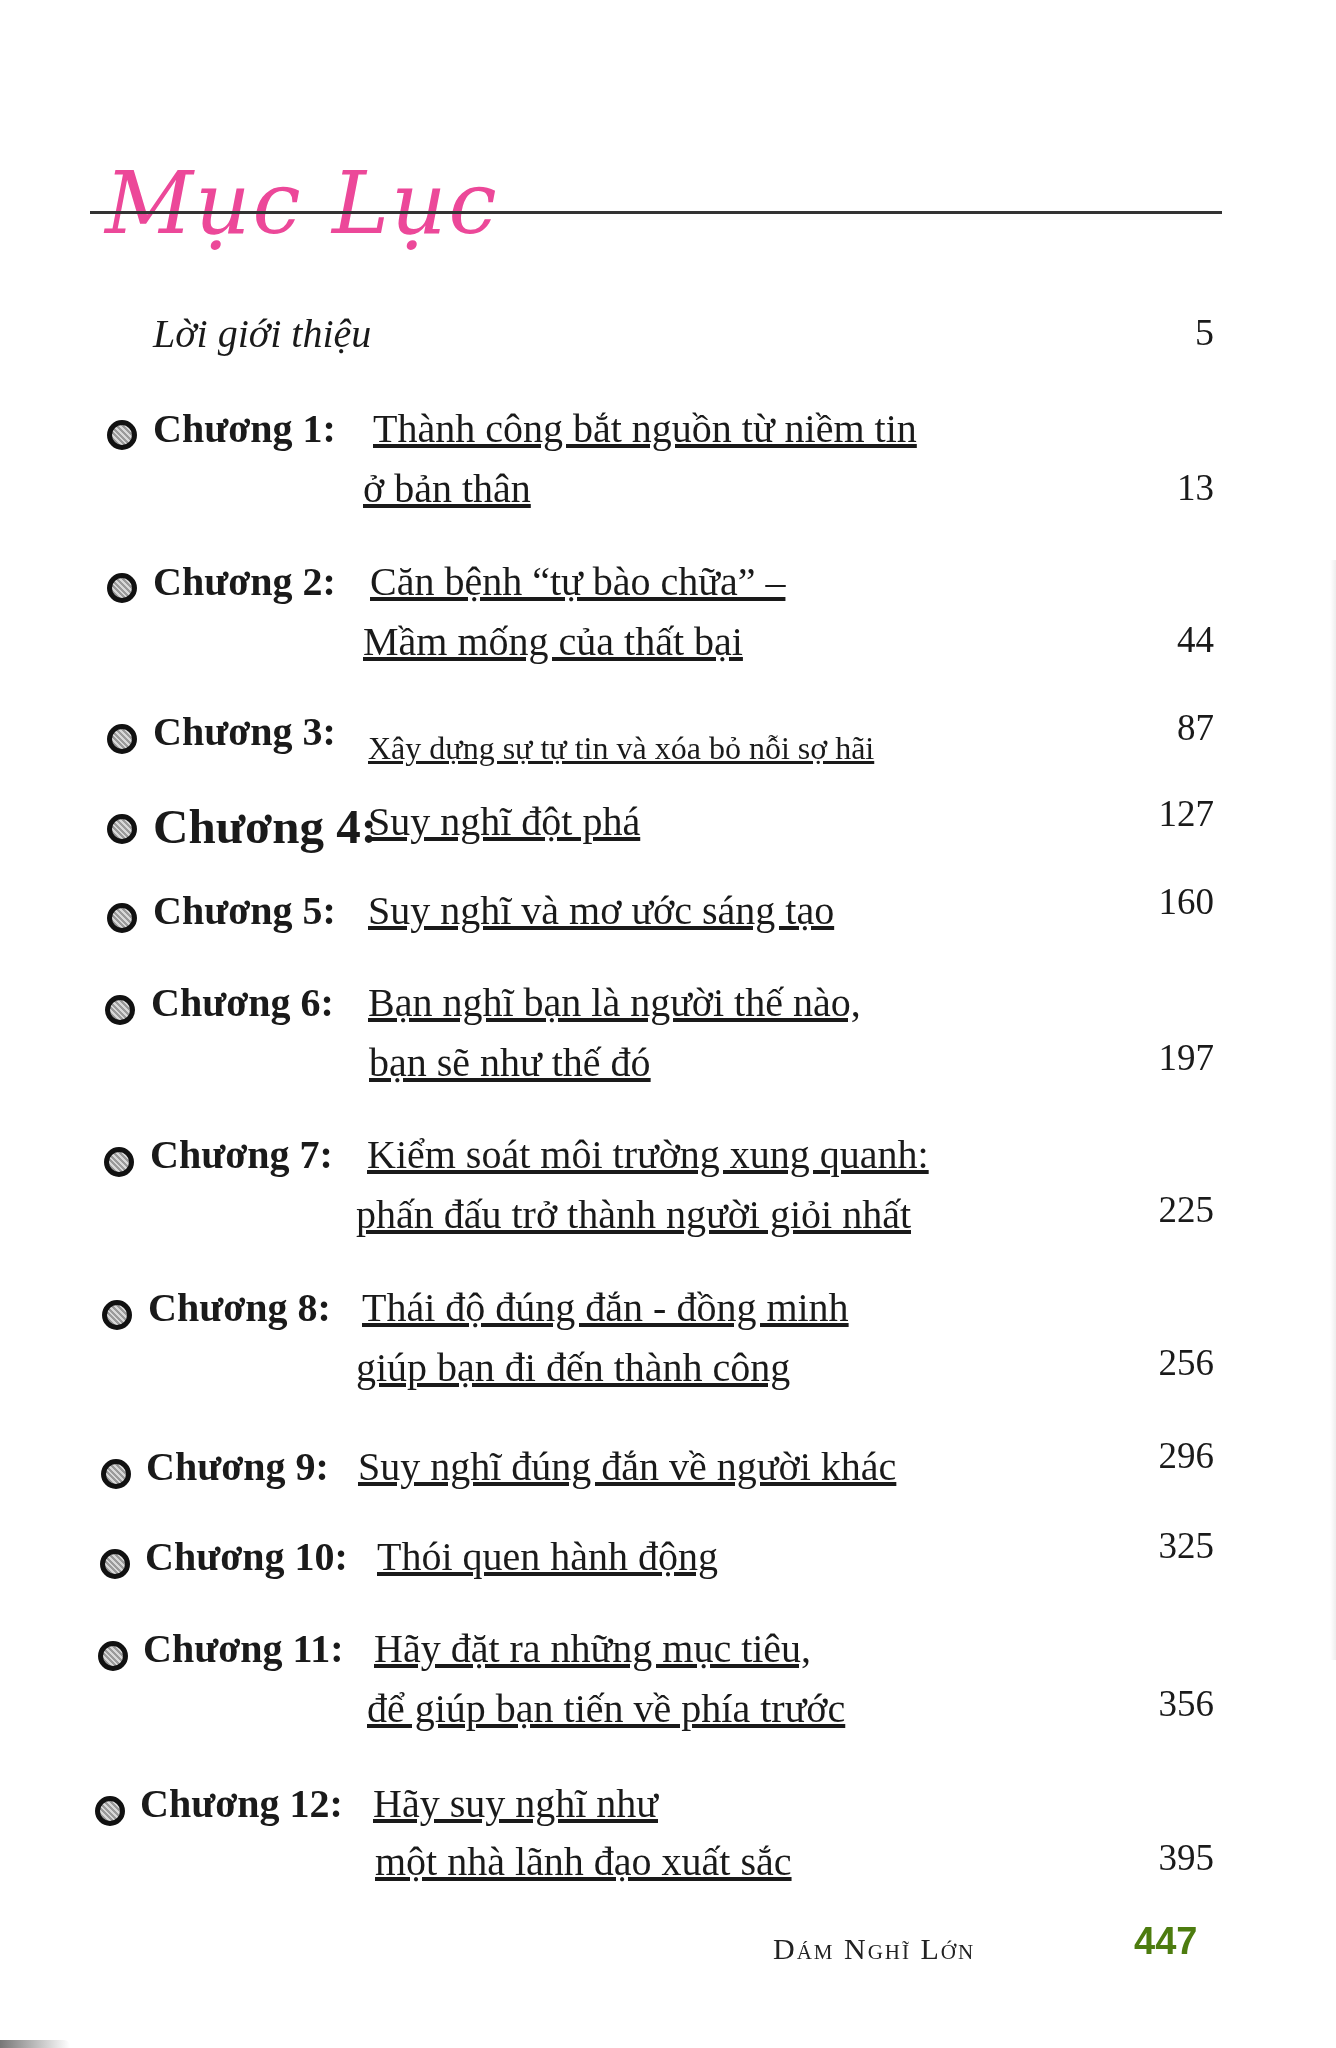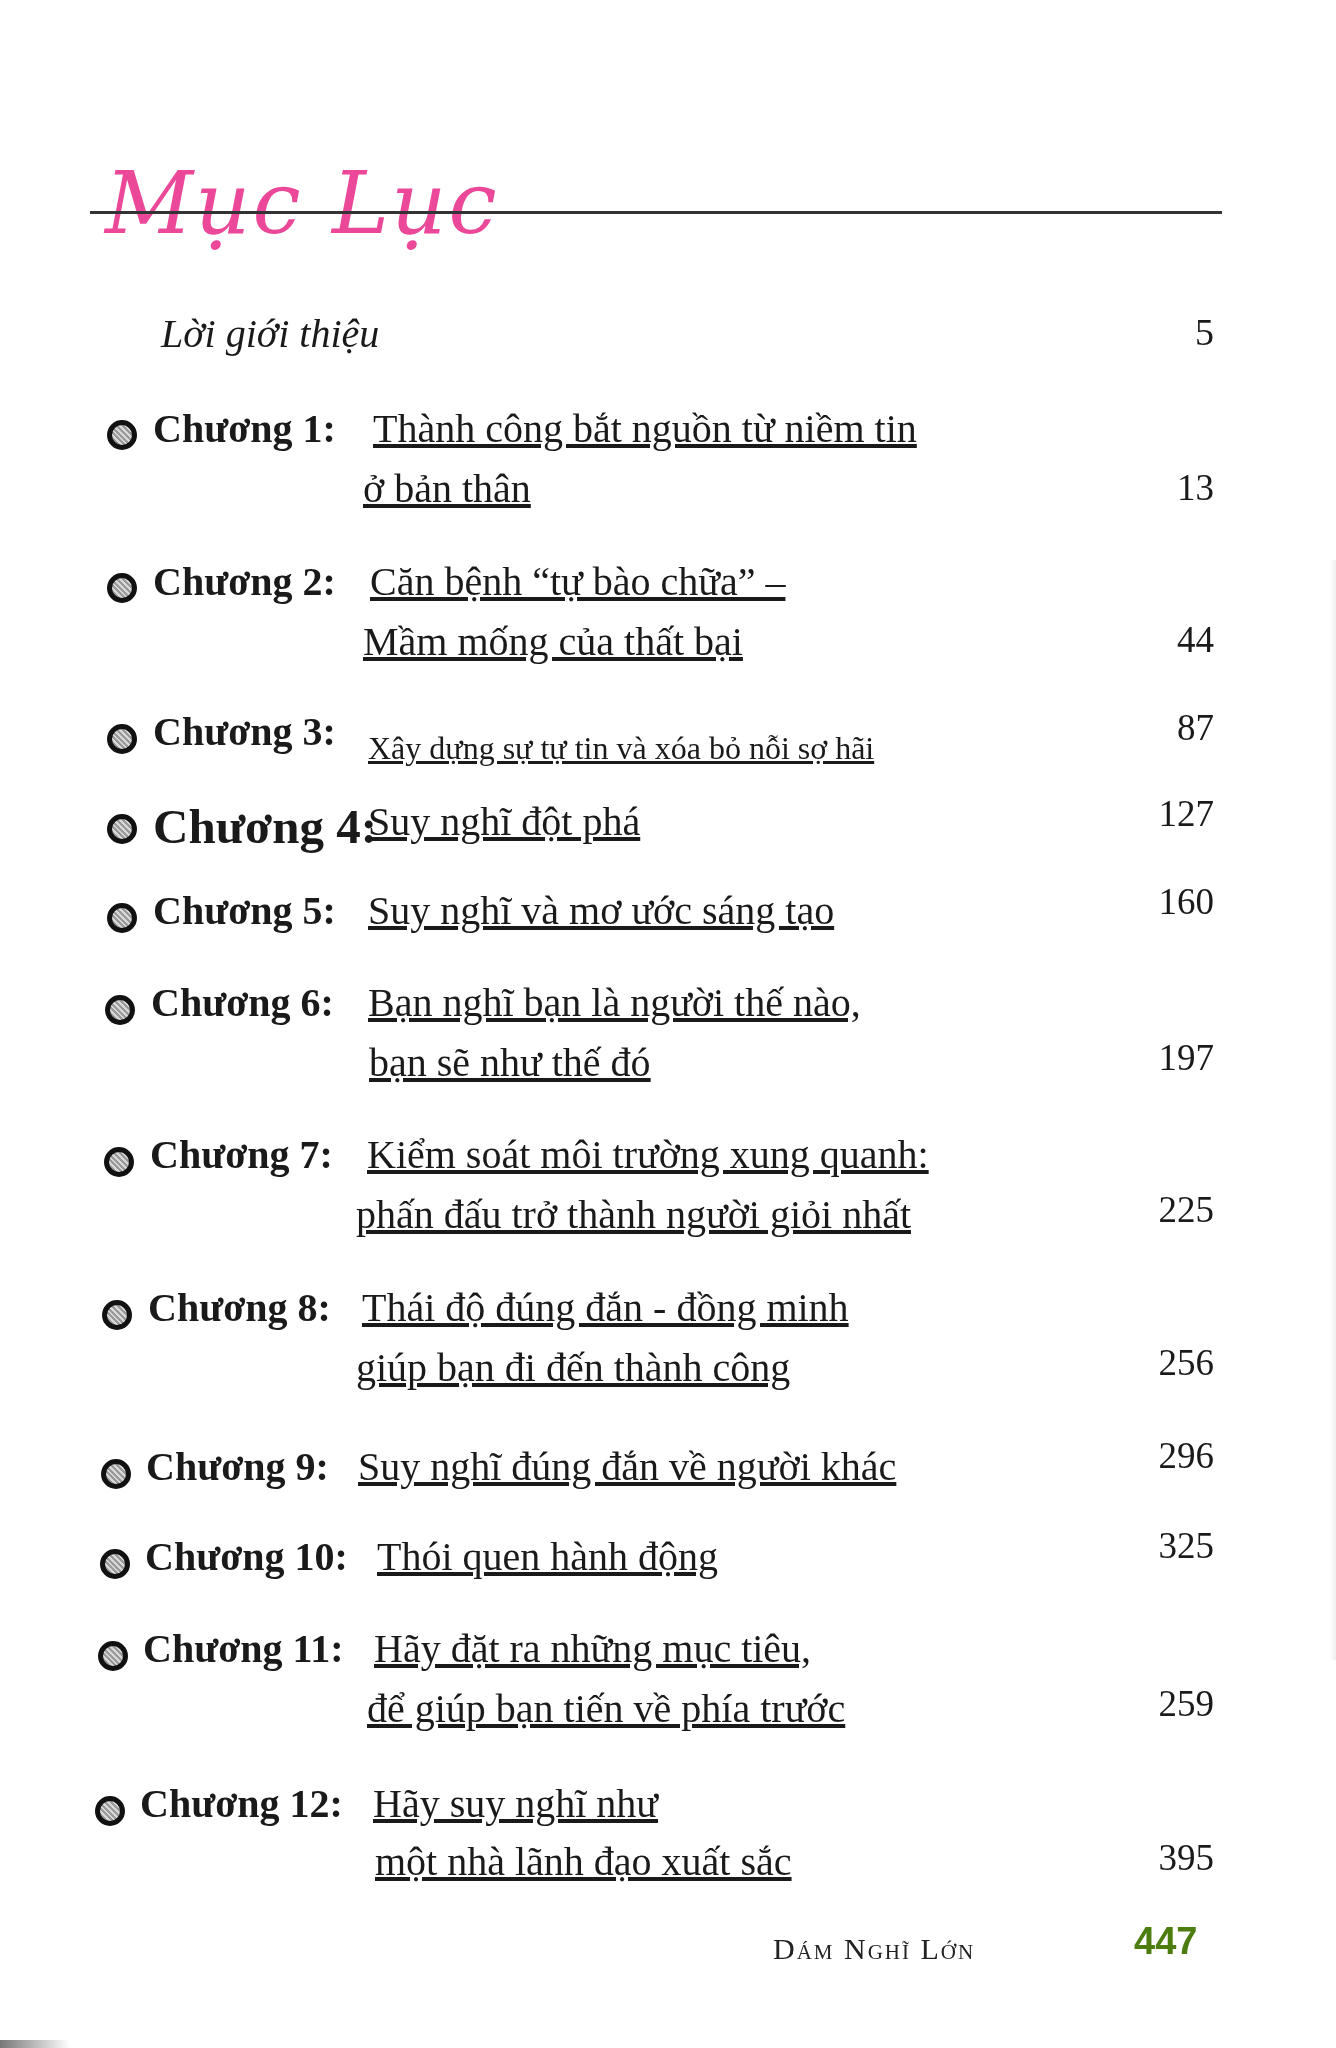--- a/index.html
+++ b/index.html
@@ -7,21 +7,21 @@
     width: 1336px; height: 2048px; background: #ffffff; position: relative; overflow: hidden;
     font-family: "Liberation Serif", "DejaVu Serif", serif; color: #1a1a1a;
   }
   .page-edge { position: absolute; right: 0; top: 560px; width: 6px; height: 1100px;
     background: linear-gradient(to right, #ffffff, #eeeeee); }
   .smudge { position: absolute; left: 0; bottom: 0; width: 70px; height: 8px;
     background: linear-gradient(to right, #777, rgba(150,150,150,0)); border-radius: 0 6px 0 0; }
   .title { position: absolute; left: 105px; top: 95px; font-family: "DejaVu Serif", serif;
     font-style: italic; font-size: 86px; letter-spacing: 2px; color: #ec4899; font-weight: normal; }
   .rule { position: absolute; left: 90px; top: 211px; width: 1132px; height: 3px; background: #333; }
-  .intro { position: absolute; left: 153px; top: 310px; font-style: italic; font-size: 40px; margin-left: 8px; }
+  .intro { position: absolute; left: 153px; top: 310px; font-style: italic; font-size: 40px; }
   .intro-page { position: absolute; right: 122px; top: 310px; font-size: 38px; }
 
   .bullet { position: absolute; width: 20px; height: 20px; border-radius: 50%;
     border: 5px solid #111; box-sizing: content-box;
     background: repeating-linear-gradient(45deg, #9a9a9a 0 2px, #d8d8d8 2px 4px); }
   .label { position: absolute; font-weight: bold; white-space: nowrap; }
   .line { position: absolute; white-space: nowrap; text-decoration: underline; }
   .pg { position: absolute; right: 122px; font-size: 37px; }
 
   .footer-title { position: absolute; left: 773px; top: 1932px; font-size: 30px; letter-spacing: 2px;
@@ -116,21 +116,21 @@
   <span class="label" style="left:145px;top:1533px;font-size:40px">Chương 10:</span>
   <span class="line" style="left:377px;top:1533px;font-size:40px">Thói quen hành động</span>
   <span class="pg" style="top:1524px">325</span>
 </div>
 
 <div>
   <span class="bullet" style="left:98px;top:1641px"></span>
   <span class="label" style="left:143px;top:1625px;font-size:40px">Chương 11:</span>
   <span class="line" style="left:374px;top:1625px;font-size:40px">Hãy đặt ra những mục tiêu,</span>
   <span class="line" style="left:367px;top:1685px;font-size:40px">để giúp bạn tiến về phía trước</span>
-  <span class="pg" style="top:1682px">259</span>
+  <span class="pg" style="top:1682px">356</span>
 </div>
 
 <div>
   <span class="bullet" style="left:95px;top:1796px"></span>
   <span class="label" style="left:140px;top:1780px;font-size:40px">Chương 12:</span>
   <span class="line" style="left:373px;top:1780px;font-size:40px">Hãy suy nghĩ như</span>
   <span class="line" style="left:375px;top:1838px;font-size:40px">một nhà lãnh đạo xuất sắc</span>
   <span class="pg" style="top:1836px">395</span>
 </div>
 

